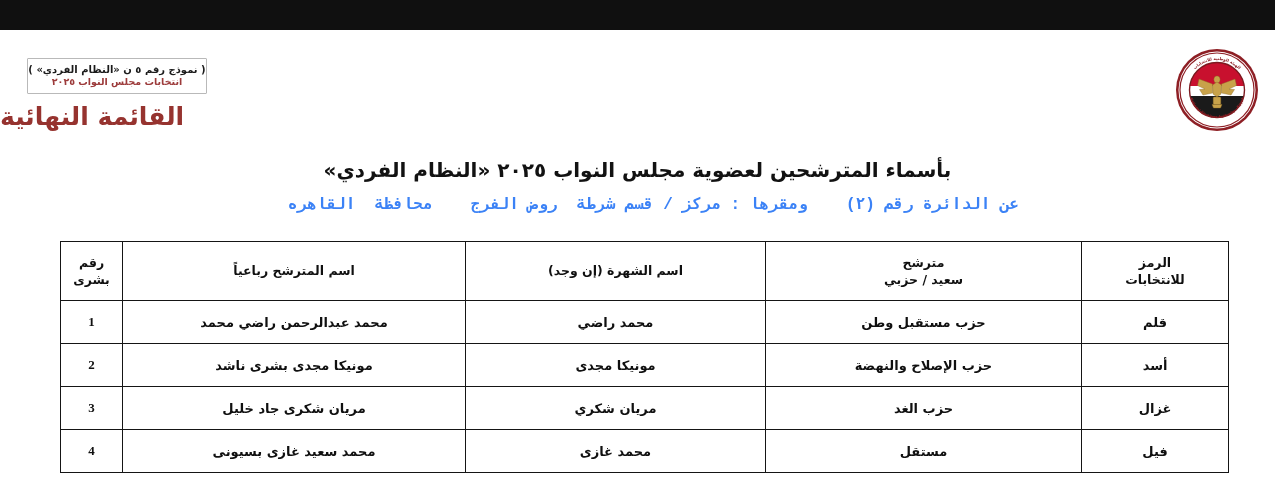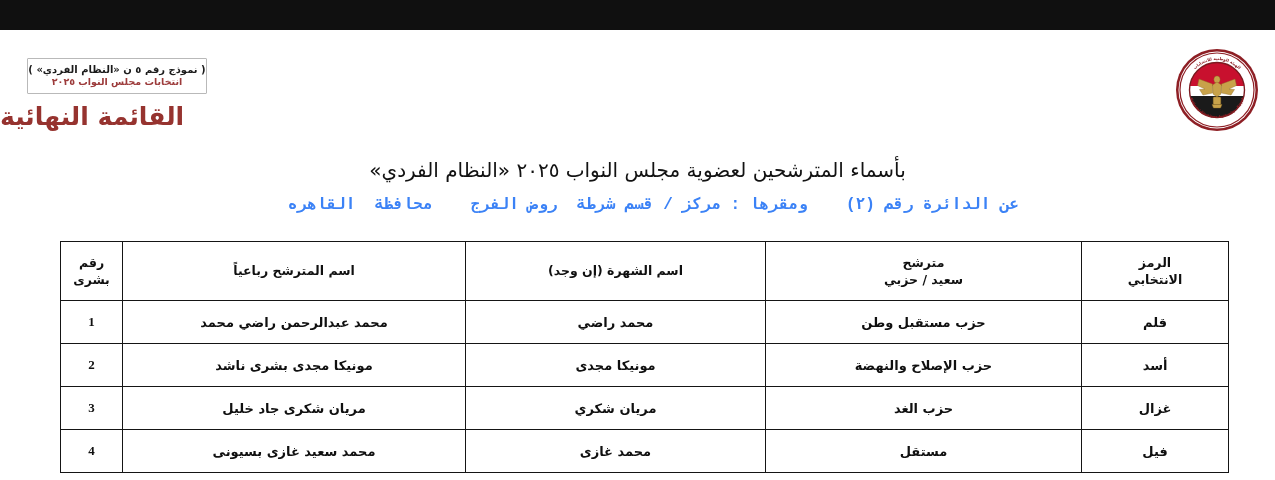--- a/index.html
+++ b/index.html
@@ -87,21 +87,21 @@
     color: #96332f;
     letter-spacing: 0px;
   }
   .sub-title {
     position: absolute;
     left: 0;
     top: 128px;
     width: 1275px;
     text-align: center;
     font-size: 20px;
-    font-weight: normal;
+    font-weight: bold;
     color: #121212;
   }
   .district-line {
     position: absolute;
     left: 16px;
     top: 164px;
     width: 1275px;
     text-align: center;
     font-size: 16px;
     font-weight: bold;
@@ -203,21 +203,21 @@
   <div class="main-title">القائمة النهائية</div>
   <div class="sub-title">بأسماء المترشحين لعضوية مجلس النواب ٢٠٢٥ «النظام الفردي»</div>
   <div class="district-line">عن الدائرة رقم (٢)    ومقرها : مركز / قسم شرطة  روض الفرج    محافظة  القاهره</div>
 
   <div class="tbl-wrap">
     <table class="list">
       <thead>
         <tr>
           <th class="col-symbol">
             <span class="hdr-stack">الرمز</span>
-            <span class="hdr-stack">الانتخابي</span>
+            <span class="hdr-stack">للانتخابات</span>
           </th>
           <th class="col-party">
             <span class="hdr-stack">مترشح</span>
             <span class="hdr-stack">سعيد / حزبي</span>
           </th>
           <th class="col-fame">اسم الشهرة (إن وجد)</th>
           <th class="col-name">اسم المترشح رباعياً</th>
           <th class="col-serial">
             <span class="hdr-stack">رقم</span>
             <span class="hdr-stack">بشرى</span>

